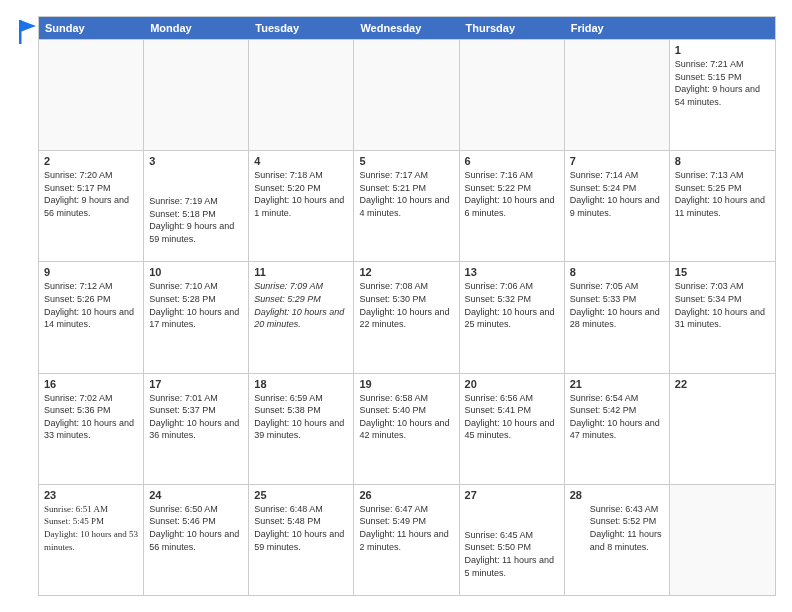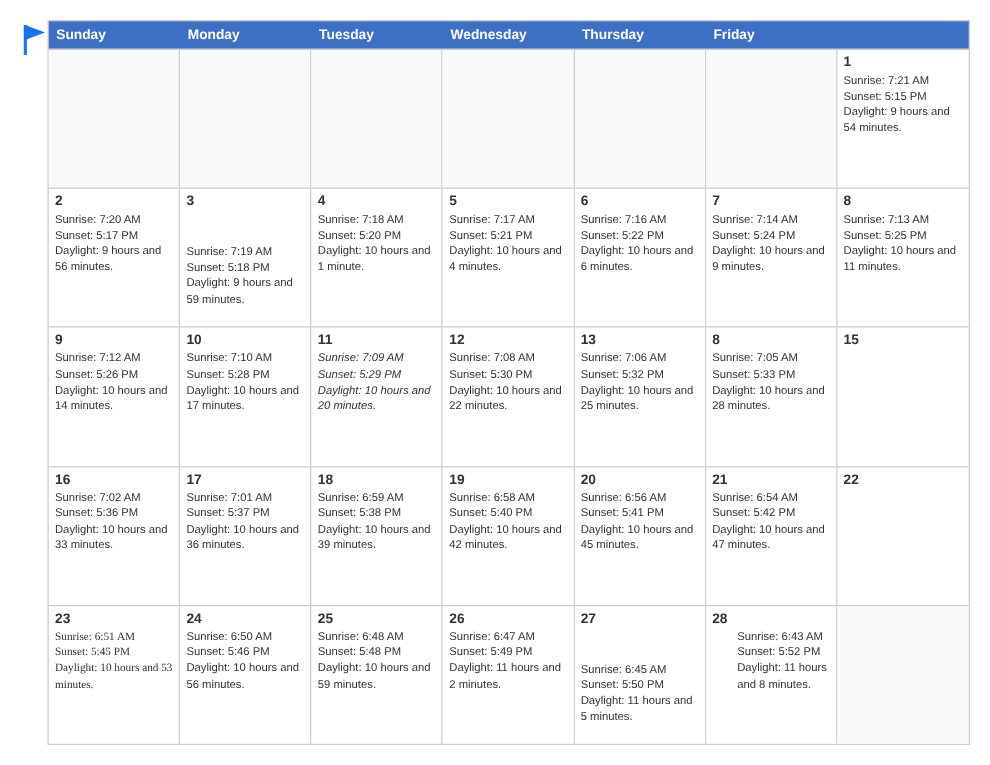--- a/index.html
+++ b/index.html
@@ -232,20 +232,23 @@
 Daylight: 10 hours and 25 minutes.</div>
           </div>
           <div class="cal-cell">
             <div class="day-num">8</div>
             <div class="cell-text" style="white-space: pre-line;">Sunrise: 7:05 AM
 Sunset: 5:33 PM
 Daylight: 10 hours and 28 minutes.</div>
           </div>
           <div class="cal-cell">
             <div class="day-num">15</div>
+            <div class="cell-text" style="white-space: pre-line;">Sunrise: 7:03 AM
+Sunset: 5:34 PM
+Daylight: 10 hours and 31 minutes.</div>
           </div>
         </div>
         <div class="cal-row">
           <div class="cal-cell">
             <div class="day-num">16</div>
             <div class="cell-text" style="white-space: pre-line;">Sunrise: 7:02 AM
 Sunset: 5:36 PM
 Daylight: 10 hours and 33 minutes.</div>
           </div>
           <div class="cal-cell">

